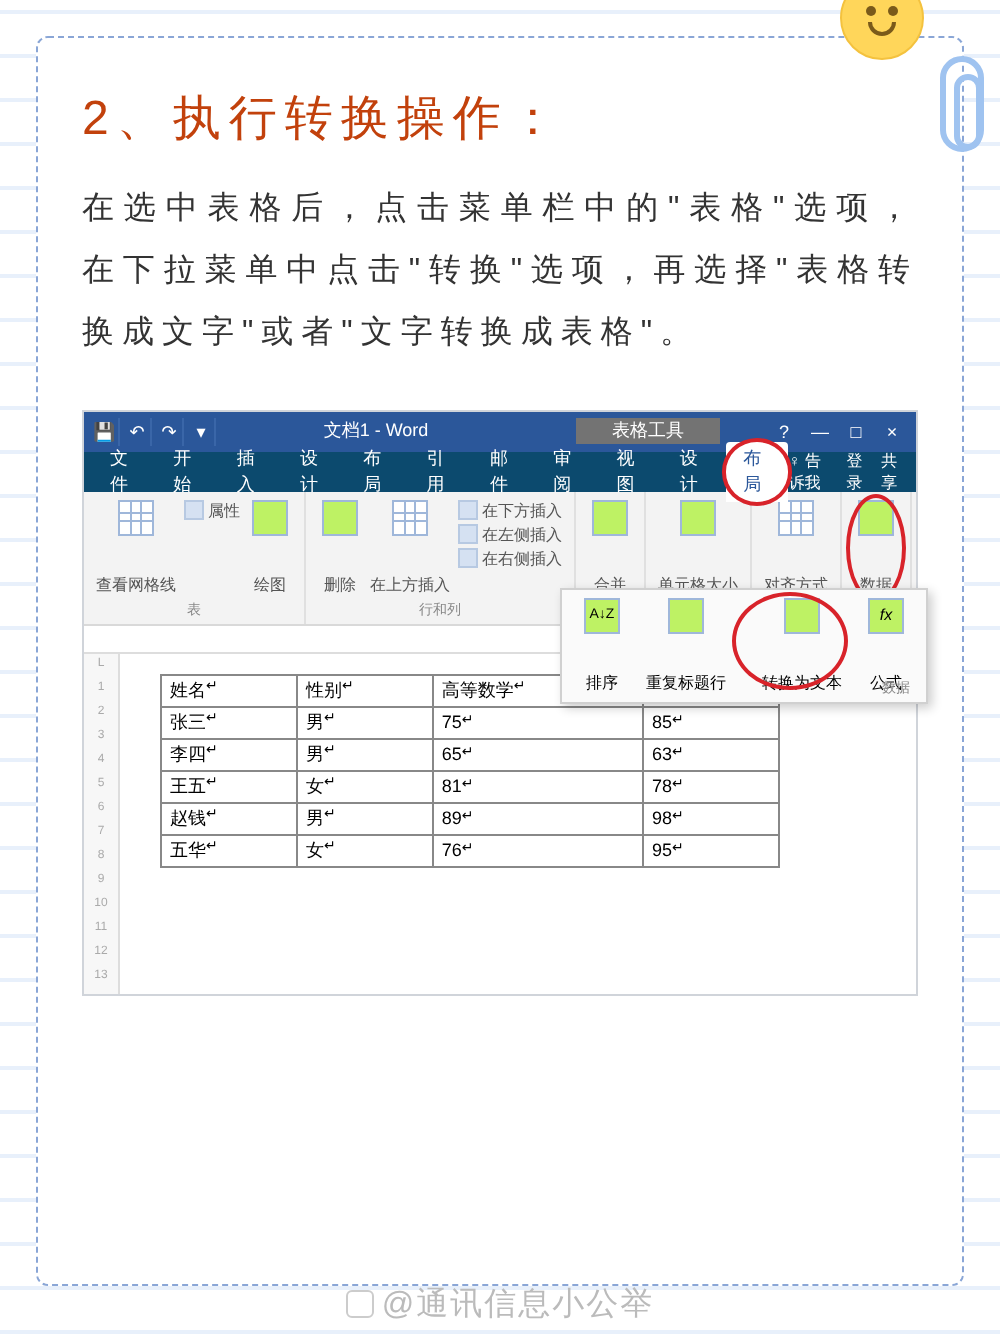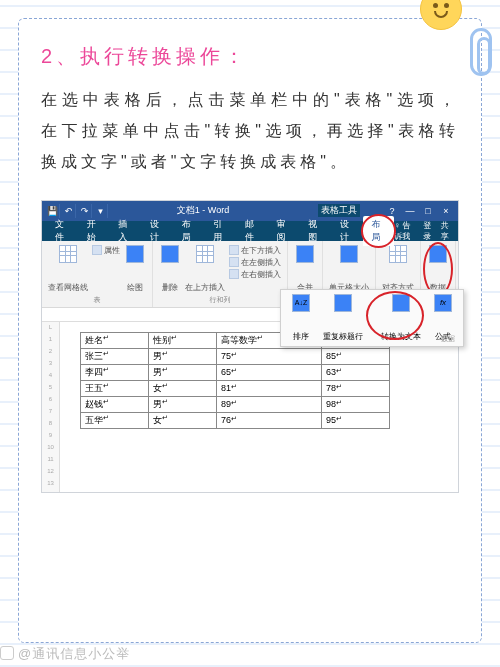--- a/index.html
+++ b/index.html
@@ -7,47 +7,47 @@
       width:500px; height:667px;
       background: repeating-linear-gradient(0deg,#e8f0fb 0 2px,#fff 2px 22px);
       font-family:"Microsoft YaHei","PingFang SC",sans-serif;
       position:relative; overflow:hidden;
     }
     .paper {
       position:absolute; left:18px; top:18px; right:18px; bottom:24px;
       background:#fff; border:1px dashed #8aa6d6; border-radius:6px;
       padding:24px 22px 16px 22px;
     }
-    .title { color:#ec4899; font-size:20px; letter-spacing:4px; margin-bottom:14px; font-weight:500;}
+    .title { color:#c2410c; font-size:24px; letter-spacing:4px; margin-bottom:14px; font-weight:500;}
     .desc { color:#333; font-size:16px; line-height:1.95; letter-spacing:4px; text-align:justify;}
     .wordshot{
       margin-top:22px; border:1px solid #d0d4da; background:#fff; position:relative;
     }
     
     .bar { display:flex; align-items:center; height:20px; font-size:9px; color:#fff;}
     .titlebar { background:#2b579a;}
     .titlebar .qa {display:flex;gap:2px;padding-left:4px;}
     .qa span{width:14px;height:14px;display:inline-flex;align-items:center;justify-content:center;border-right:1px solid #3a66a8;}
     .centerTitle{flex:1;text-align:center;letter-spacing:0;}
-    .toolsTitle{background:#0c4a6e;padding:0 3px;margin:0 20px;}
+    .toolsTitle{background:#737373;padding:0 18px;margin:0 20px;}
     .wicons{display:flex;gap:6px;padding:0 6px;}
     .wicons span{width:12px;display:inline-block;text-align:center;}
     
     .tabs{background:#0c4a6e;padding-left:4px;gap:0;}
     .tab{padding:2px 9px;font-size:9px;color:#fff;}
     .tab.active{background:#fff;color:#2b579a;border-radius:2px 2px 0 0;position:relative;}
     .red-oval{position:absolute;border:2px solid #d8232a;border-radius:50%;pointer-events:none;}
     .tab .red-oval{left:-2px;top:-2px;right:-2px;bottom:-2px;}
     .tabs .right{margin-left:auto;display:flex;gap:6px;align-items:center;padding-right:6px;font-size:8px;}
     
     .ribbon{background:#f3f3f3;border-bottom:1px solid #d9d9d9;display:flex;font-size:8px;color:#555;}
     .grp{border-right:1px solid #e0e0e0;padding:4px 6px 2px 6px;display:flex;flex-direction:column;align-items:center;}
     .grp .row{display:flex;gap:4px;align-items:flex-start;}
     .btn{display:flex;flex-direction:column;align-items:center;gap:19px;min-width:22px;}
-    .ico{width:18px;height:18px;background:#3b82f6;border:1px solid #9fb7da;}
+    .ico{width:18px;height:18px;background:#bef264;border:1px solid #9fb7da;}
     .ico.grid{background:
      linear-gradient(#9fb7da,#9fb7da) 33% 0/1px 100% no-repeat,
      linear-gradient(#9fb7da,#9fb7da) 66% 0/1px 100% no-repeat,
      linear-gradient(#9fb7da,#9fb7da) 0 33%/100% 1px no-repeat,
      linear-gradient(#9fb7da,#9fb7da) 0 66%/100% 1px no-repeat,#fff;
      border:1px solid #9fb7da;}
     .grp-label{font-size:7px;color:#888;margin-top:2px;}
     .stack{display:flex;flex-direction:column;gap:1px;font-size:8px;}
     .stack span{white-space:nowrap;display:flex;align-items:center;gap:2px;justify-content:space-between;}
     .mini{width:10px;height:10px;background:#d5e1f2;border:1px solid #b7c9e2;display:inline-block;}
@@ -69,21 +69,21 @@
     table.data th,table.data td{border:1px solid #888;padding:1px 4px;text-align:left;font-weight:normal;}
     table.data th{background:#fff;}
     .sup{font-size:7px;vertical-align:top;}
     
     .smiley{position:absolute;right:38px;top:-12px;width:42px;height:42px;border-radius:50%;background:#ffd65a;border:1px solid #f4c23e;z-index:5;}
     .smiley::before,.smiley::after{content:"";position:absolute;background:#7a5a1a;border-radius:50%;width:5px;height:5px;top:14px;}
     .smiley::before{left:12px;} .smiley::after{right:12px;}
     .smiley .m{position:absolute;width:14px;height:7px;border:2px solid #7a5a1a;border-top:none;border-radius:0 0 14px 14px;left:13px;top:22px;}
     .clip{position:absolute;right:8px;top:28px;width:22px;height:48px;border:3px solid #9fc3f0;border-radius:11px;z-index:5;background:transparent;}
     .clip::after{content:"";position:absolute;top:6px;left:4px;width:8px;height:32px;border:3px solid #9fc3f0;border-radius:8px;}
-    .credit{position:absolute;bottom:4px;left:0;right:0;text-align:left;font-size:13px;color:#bbb;letter-spacing:1px;}
+    .credit{position:absolute;bottom:4px;left:0;right:0;text-align:center;font-size:16px;color:#bbb;letter-spacing:1px;}
     .credit::before{content:"";display:inline-block;width:12px;height:12px;border:1px solid #ccc;border-radius:3px;margin-right:4px;vertical-align:-2px;}
   </style>
 </head>
 <body>
 
 <div class="smiley">
     <span class="m"></span>
   </div>
 <div class="clip"></div>
 

